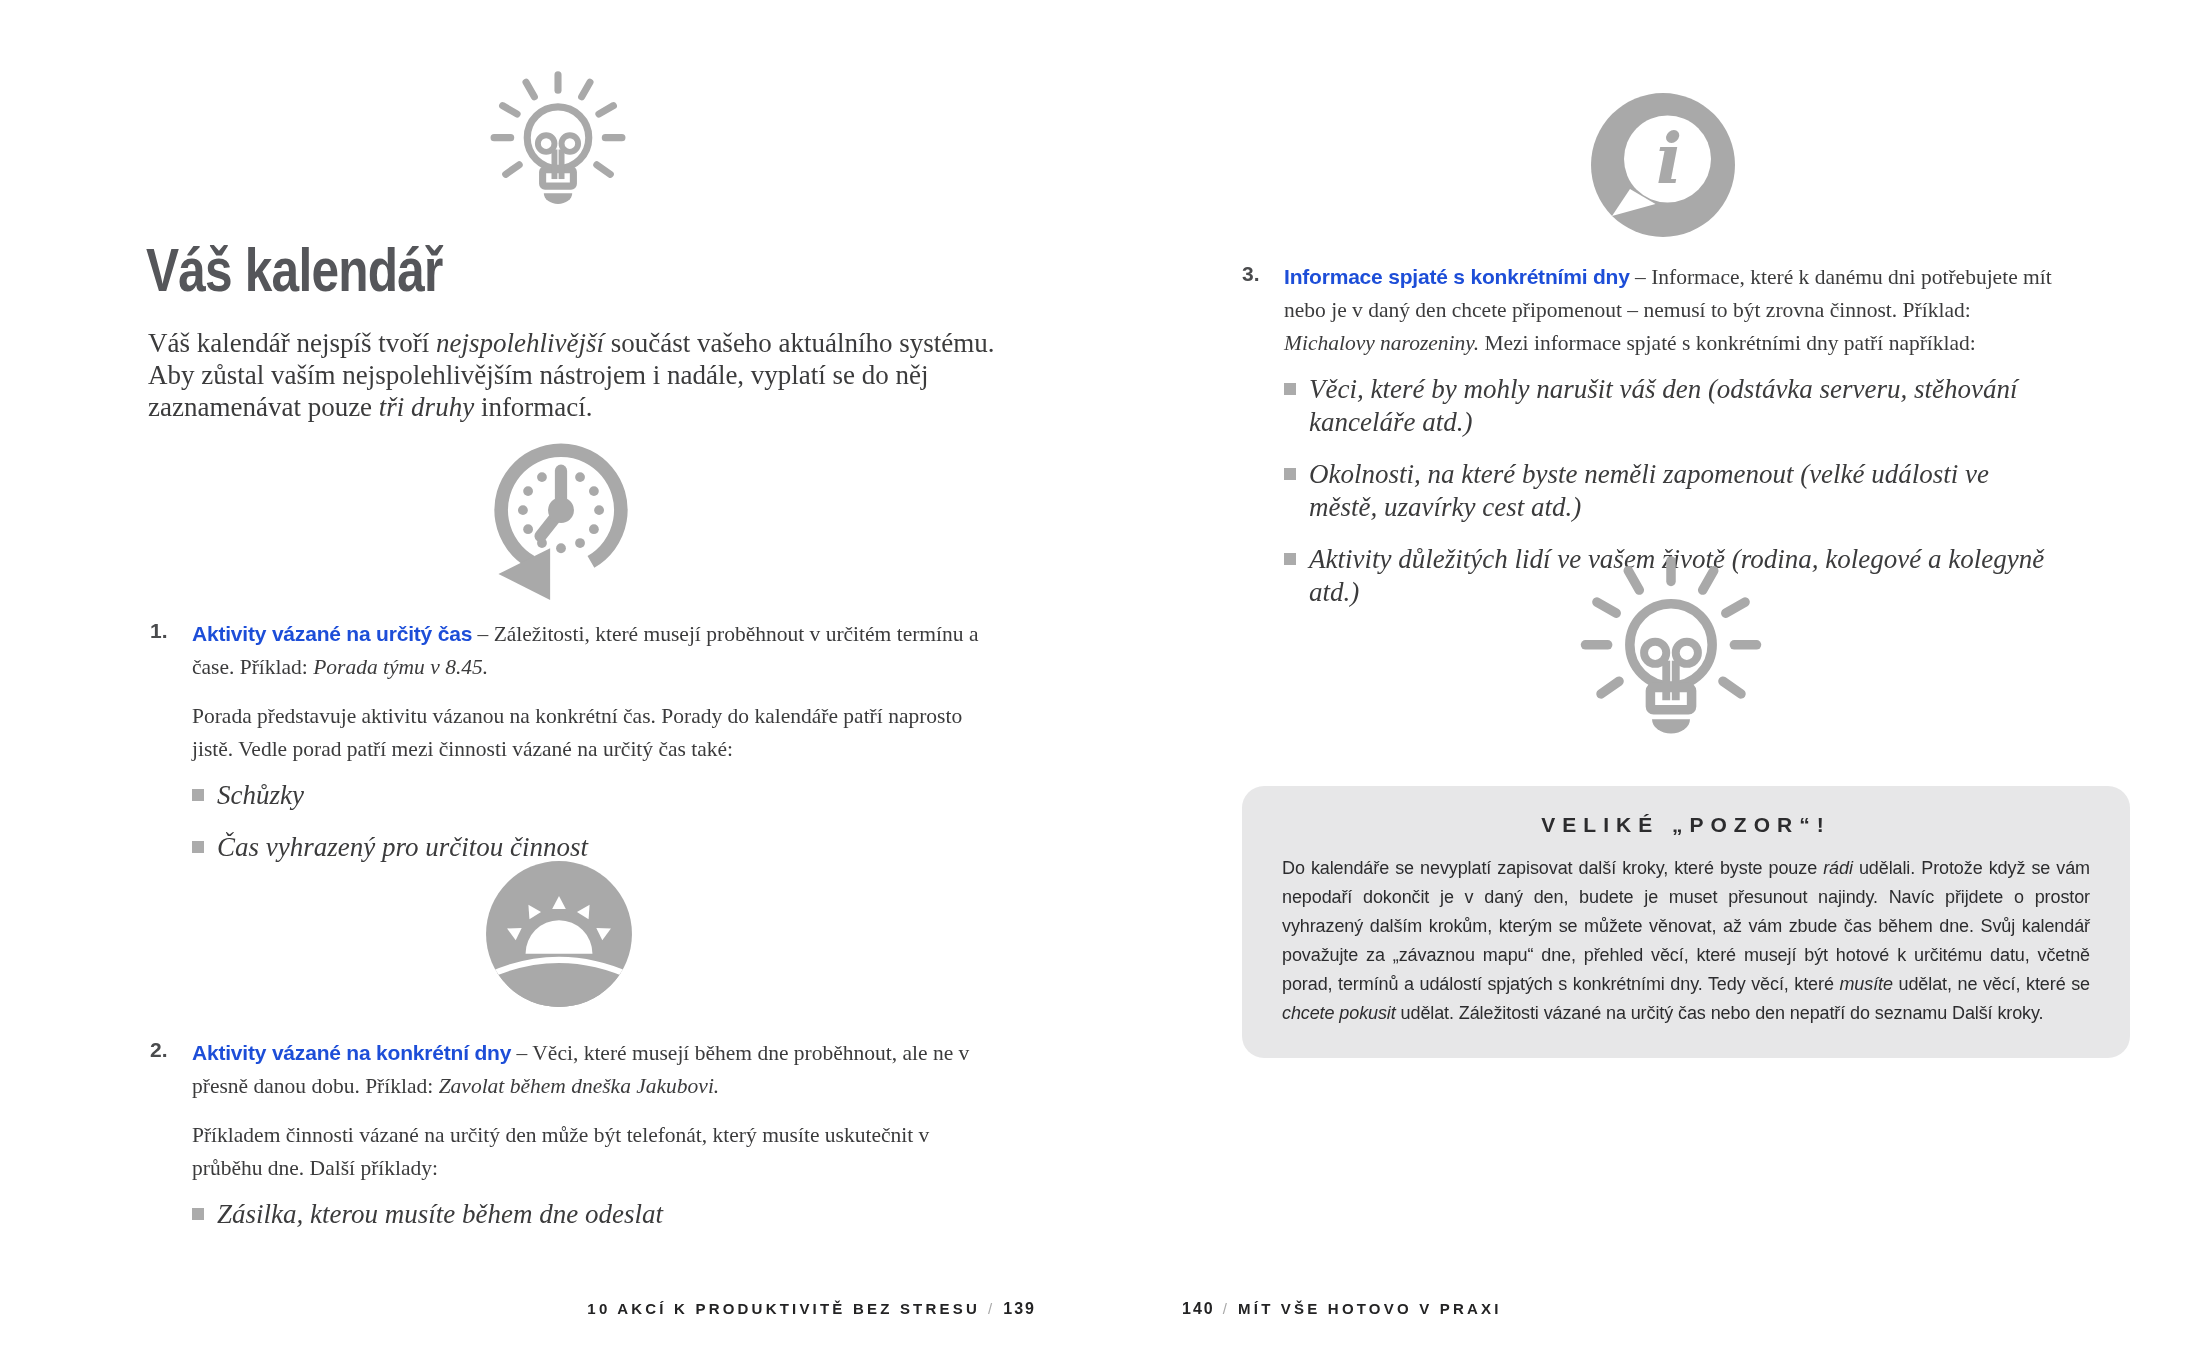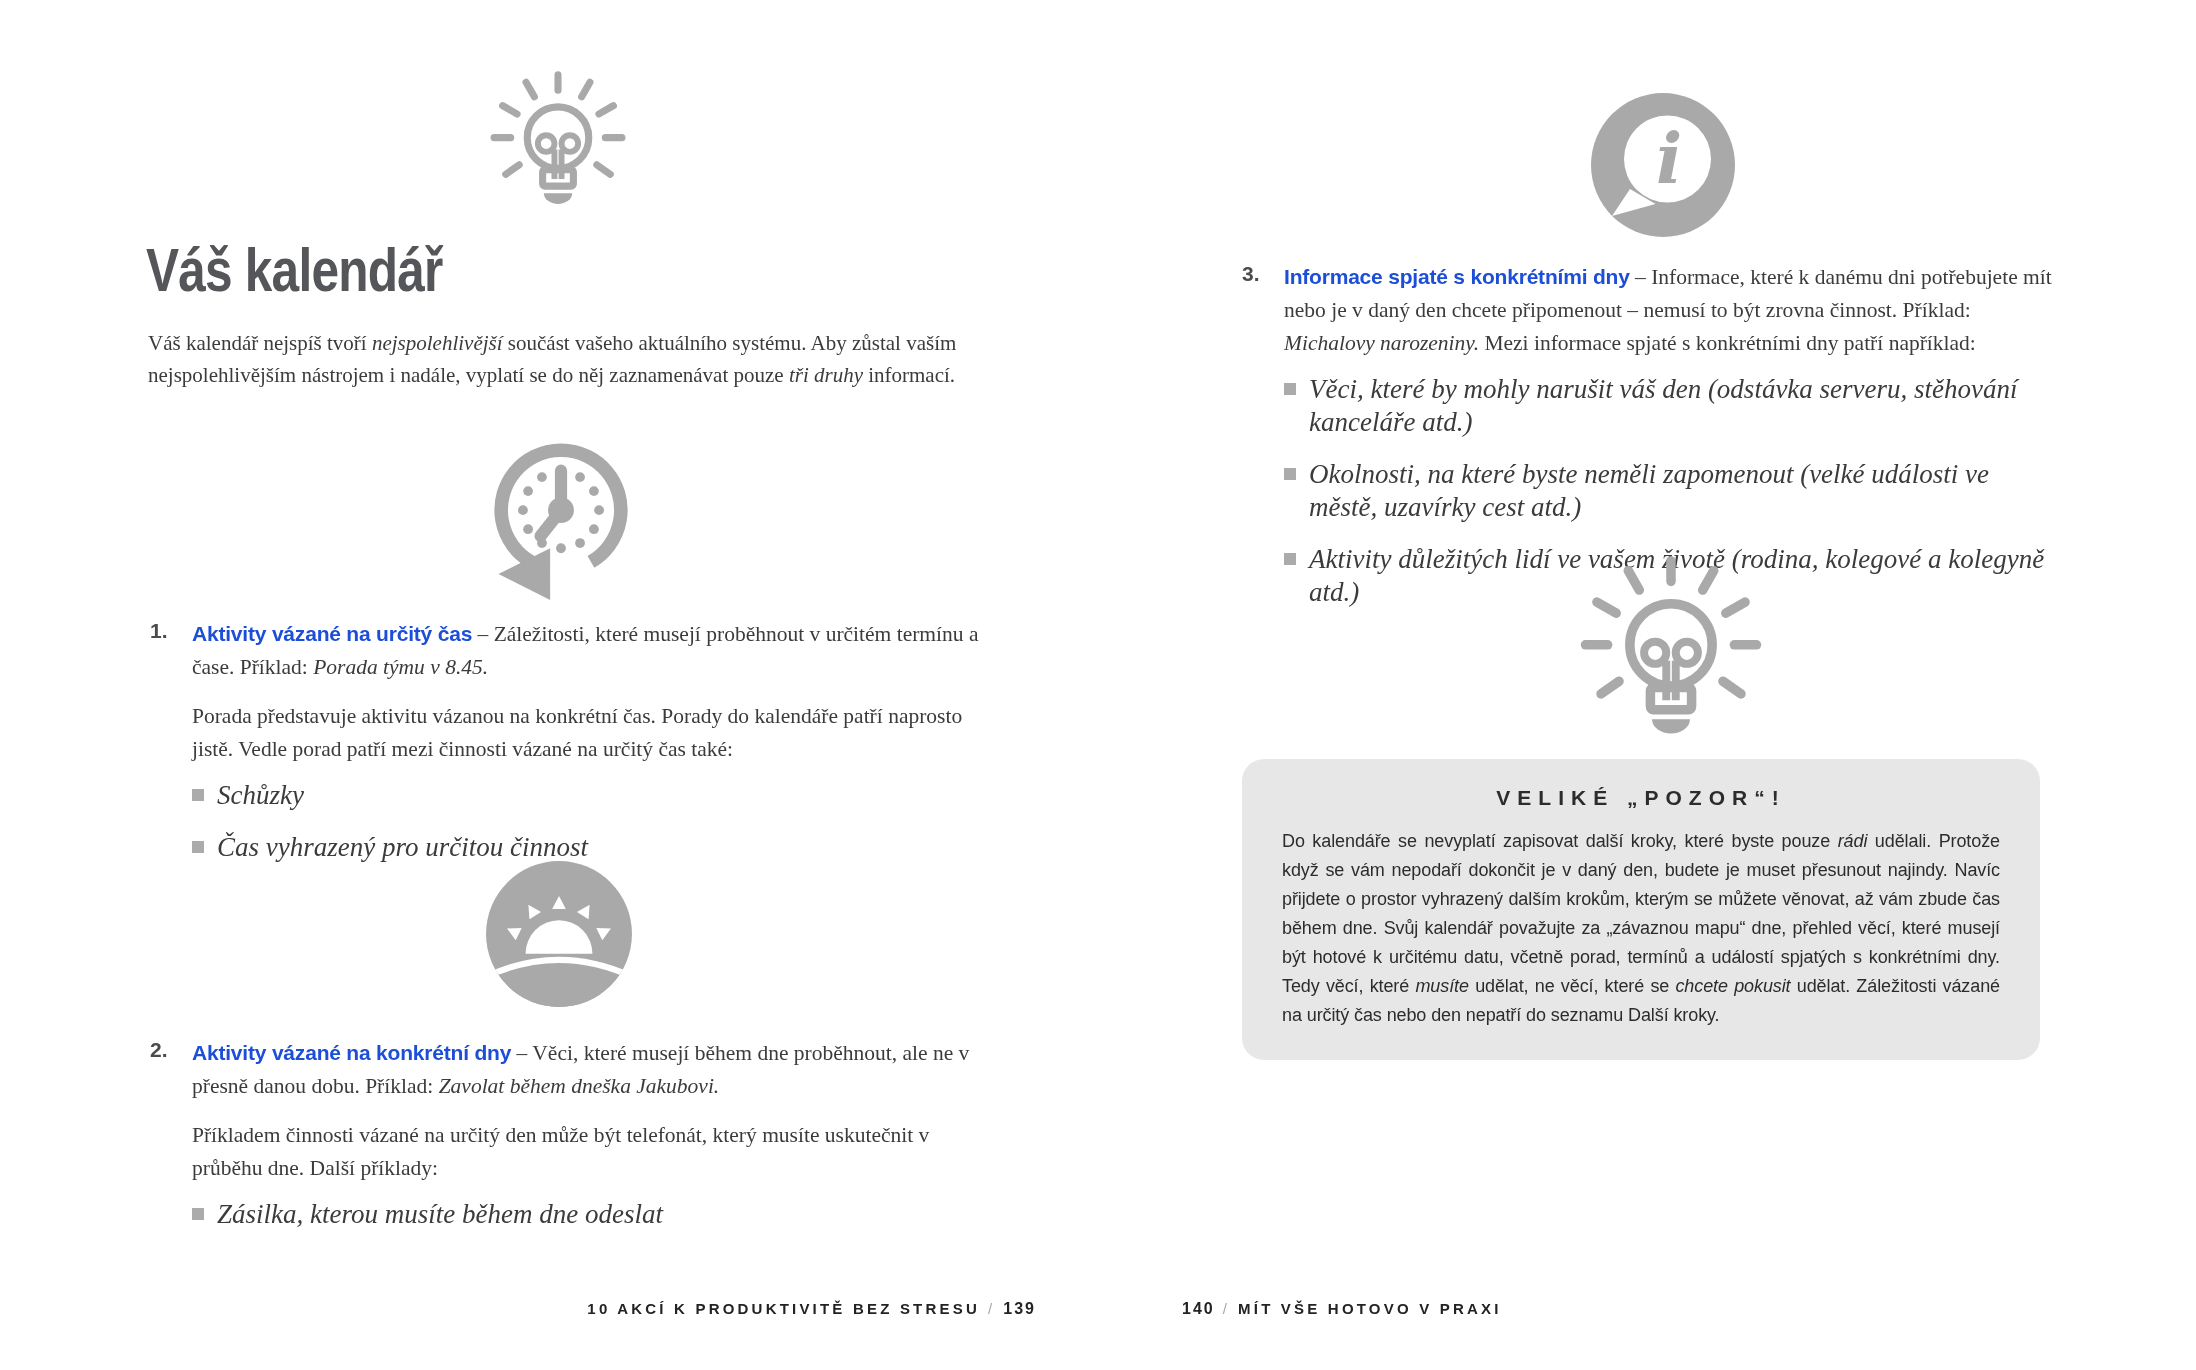--- a/index.html
+++ b/index.html
@@ -6,21 +6,21 @@
   .spread{position:relative;width:2196px;height:1370px;background:#ffffff;overflow:hidden;
           font-family:"Liberation Serif",serif;color:#3b3b3c;}
   .abs{position:absolute;}
   .sans{font-family:"Liberation Sans",sans-serif;letter-spacing:-0.2px;}
   .it{font-style:italic;}
   .bd{font-weight:bold;}
   .icon svg{display:block;width:100%;height:100%;}
   .page-title{font-family:"Liberation Sans",sans-serif;font-weight:bold;font-size:62px;
               color:#55565a;letter-spacing:-1px;transform:scaleX(.8);transform-origin:0 50%;
               margin:0;white-space:nowrap;}
-  .bodytext{font-size:21px;line-height:32px;color:#3b3b3c;margin:0;}
+  .bodytext{font-size:27px;line-height:32px;color:#3b3b3c;margin:0;}
   .item{display:flex;}
   .item .num{flex:0 0 42px;font-family:"Liberation Sans",sans-serif;font-weight:bold;
              font-size:21px;color:#4a4b4d;padding-top:2px;}
   .item .item-body{flex:1;}
   .item p{margin:0;font-size:21.5px;line-height:33px;}
   .item p.para{margin-top:16px;}
   .item .sans{font-size:21px;color:#1d4ed8;}
   .bullets{margin-top:13px;}
   .bullet{display:flex;}
   .bullet + .bullet{margin-top:19px;}
@@ -202,21 +202,21 @@
         <circle cx="60" cy="57" r="26" stroke-width="6"></circle>
         <rect x="47" y="84" width="26" height="14" rx="2" stroke-width="6"></rect>
         <circle cx="50" cy="62" r="7" stroke-width="5"></circle>
         <circle cx="70" cy="62" r="7" stroke-width="5"></circle>
         <line x1="57" y1="67" x2="57" y2="92" stroke-width="5"></line>
         <line x1="63" y1="67" x2="63" y2="92" stroke-width="5"></line>
         <path d="M48 104 a12 9 0 0 0 24 0 z" fill="#a9a9a9" stroke="none"></path>
       </svg>
     </div>
 
-    <div class="callout abs" style="left:144px;top:759px;width:798px;">
+    <div class="callout abs" style="left:144px;top:786px;width:888px;">
       <p class="callout-title">VELIKÉ „POZOR“!</p>
       <p class="callout-body"><span>Do kalendáře se nevyplatí zapisovat další kroky, které byste pouze </span><span class="it">rádi</span><span> udělali. Protože když se vám nepodaří dokončit je v daný den, budete je muset přesunout najindy. Navíc přijdete o prostor vyhrazený dalším krokům, kterým se můžete věnovat, až vám zbude čas během dne. Svůj kalendář považujte za „závaznou mapu“ dne, přehled věcí, které musejí být hotové k určitému datu, včetně porad, termínů a událostí spjatých s konkrétními dny. Tedy věcí, které </span><span class="it">musíte</span><span> udělat, ne věcí, které se </span><span class="it">chcete pokusit</span><span> udělat. Záležitosti vázané na určitý čas nebo den nepatří do seznamu Další kroky.</span></p>
     </div>
 
     <div class="footer abs" style="left:84px;top:1300px;">
       <span class="pgnum">140</span><span class="sep">/</span><span>MÍT VŠE HOTOVO V PRAXI</span>
     </div>
   </section>
 
 </div>

